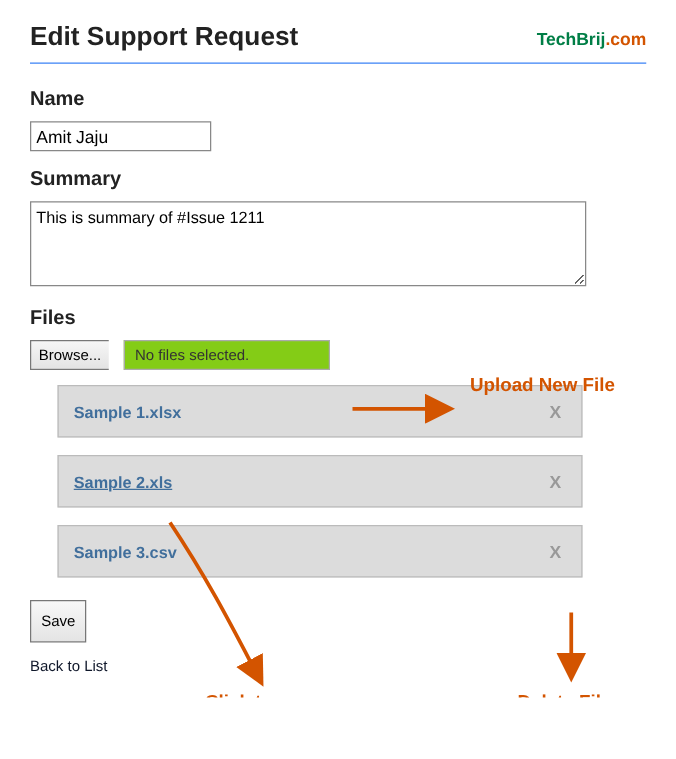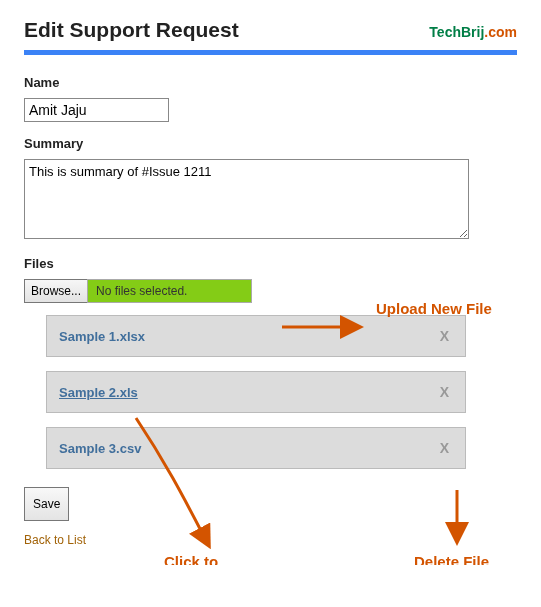--- a/index.html
+++ b/index.html
@@ -9,64 +9,64 @@
     color: #222;
     margin: 0;
     padding: 18px 24px;
     width: 541px;
     background: #fff;
   }
   .header-row {
     display: flex;
     justify-content: space-between;
     align-items: baseline;
-    border-bottom: 5px solid #3b82f6;
+    border-bottom: 1px solid #3b82f6;
     padding-bottom: 8px;
     margin-bottom: 20px;
   }
   .page-title {
     font-size: 21px;
     font-weight: bold;
     color: #222;
     margin: 0;
   }
   .brand {
     font-weight: bold;
     font-size: 14px;
     color: #007e46;
   }
   .brand .dot { color: #d35400; }
   .field-label {
     font-weight: bold;
-    font-size: 13px;
+    font-size: 16px;
     margin: 14px 0 8px 0;
     display: block;
   }
   .text-input {
     width: 145px;
     height: 24px;
     padding: 2px 4px;
     font-size: 14px;
     border: 1px solid #888;
     background: #fff;
     font-family: inherit;
   }
   .summary-input {
     width: 445px;
-    height: 80px;
+    height: 68px;
     padding: 4px;
     font-size: 13px;
     border: 1px solid #888;
     resize: both;
     font-family: inherit;
   }
   .file-row {
     display: flex;
     align-items: center;
-    gap: 0;
+    gap: 12px;
     margin-bottom: 6px;
   }
   .browse-btn {
     height: 24px;
     padding: 0 6px;
     font-size: 12px;
     border: 1px solid #777;
     background: linear-gradient(#f6f6f6,#e3e3e3);
     cursor: pointer;
     border-right: none;
@@ -116,21 +116,21 @@
     padding: 0 8px;
     font-size: 12px;
     border: 1px solid #777;
     background: linear-gradient(#f8f8f8,#e4e4e4);
     cursor: pointer;
     font-family: inherit;
   }
   .back-link {
     display: inline-block;
     margin-top: 12px;
-    color: #a16207;
+    color: #0f172a;
     font-size: 12px;
     text-decoration: none;
   }
   
   .anno {
     position: absolute;
     color: #d35400;
     font-weight: bold;
     font-size: 15px;
     pointer-events: none;

